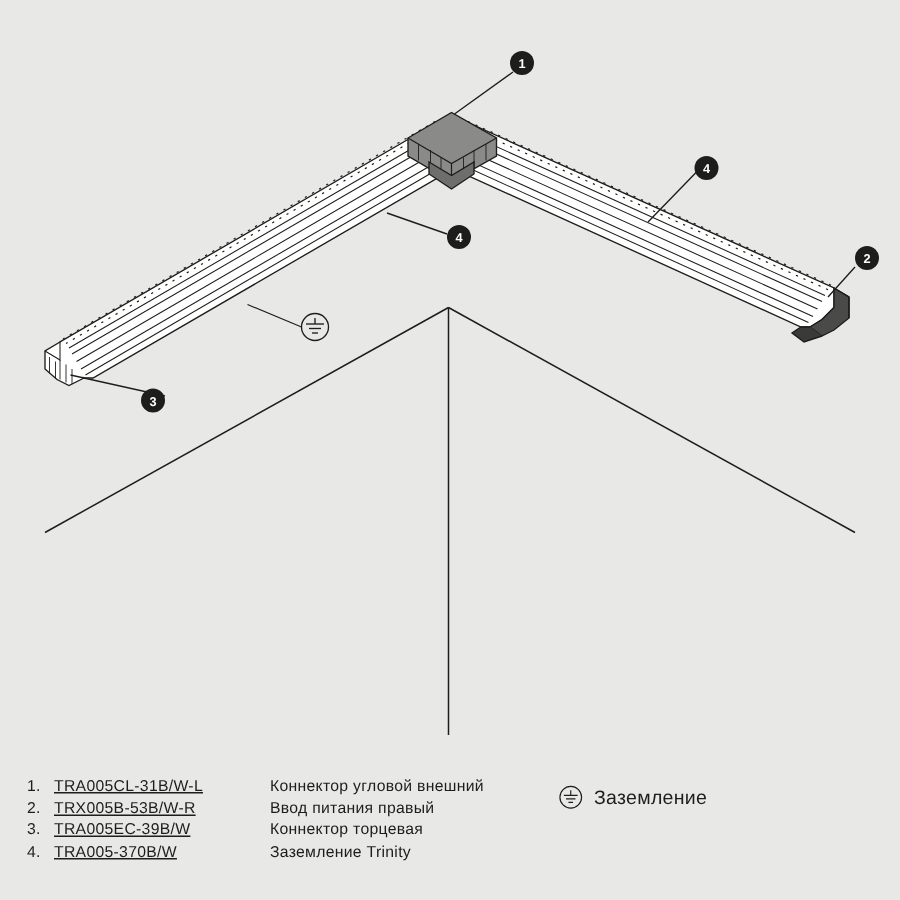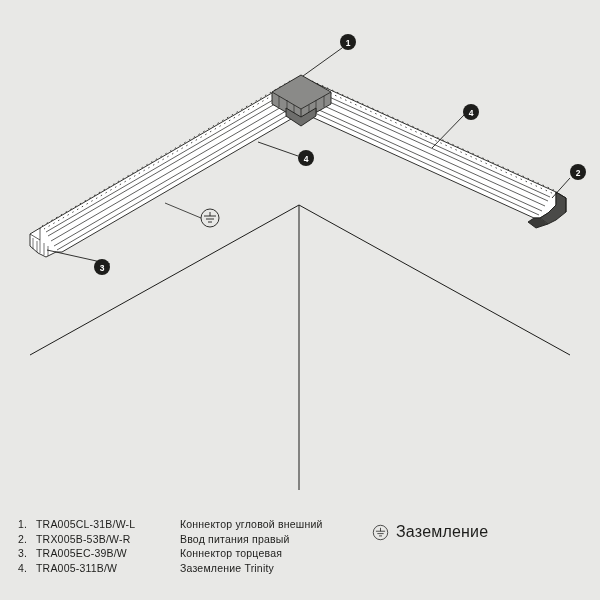--- a/index.html
+++ b/index.html
@@ -46,32 +46,33 @@
     line-height: 12.5px;
   }
   .legend-num {
     width: 16px;
     text-align: left;
     padding-right: 2px !important;
   }
   .legend-code {
     width: 138px;
     padding-right: 6px !important;
+    text-decoration: underline;
   }
   .legend-desc {
     width: 220px;
   }
   .ground-note {
     position: absolute;
     left: 372px;
     top: 523px;
     display: flex;
     align-items: center;
     gap: 7px;
-    font-size: 16px;
+    font-size: 13px;
     color: #1d1d1b;
     letter-spacing: 0.2px;
   }
   .ground-note .gsym {
     width: 17px;
     height: 17px;
     flex: 0 0 auto;
   }
   svg text {
     font-family: "Liberation Sans", sans-serif;
@@ -199,21 +200,21 @@
           <td class="legend-code">TRX005B-53B/W-R</td>
           <td class="legend-desc">Ввод питания правый</td>
         </tr>
         <tr>
           <td class="legend-num">3.</td>
           <td class="legend-code">TRA005EC-39B/W</td>
           <td class="legend-desc">Коннектор торцевая</td>
         </tr>
         <tr>
           <td class="legend-num">4.</td>
-          <td class="legend-code">TRA005-311B/W</td>
+          <td class="legend-code">TRA005-370B/W</td>
           <td class="legend-desc">Заземление Trinity</td>
         </tr>
       </tbody>
     </table>
   </div>
 
   <div class="ground-note">
     <svg class="gsym" viewBox="0 0 20 20">
       <circle cx="10" cy="10" r="8.5" fill="none" stroke="#1d1d1b" stroke-width="0.9"></circle>
       <path d="M10 4.5 L10 8.5" stroke="#1d1d1b" stroke-width="0.9" fill="none"></path>

